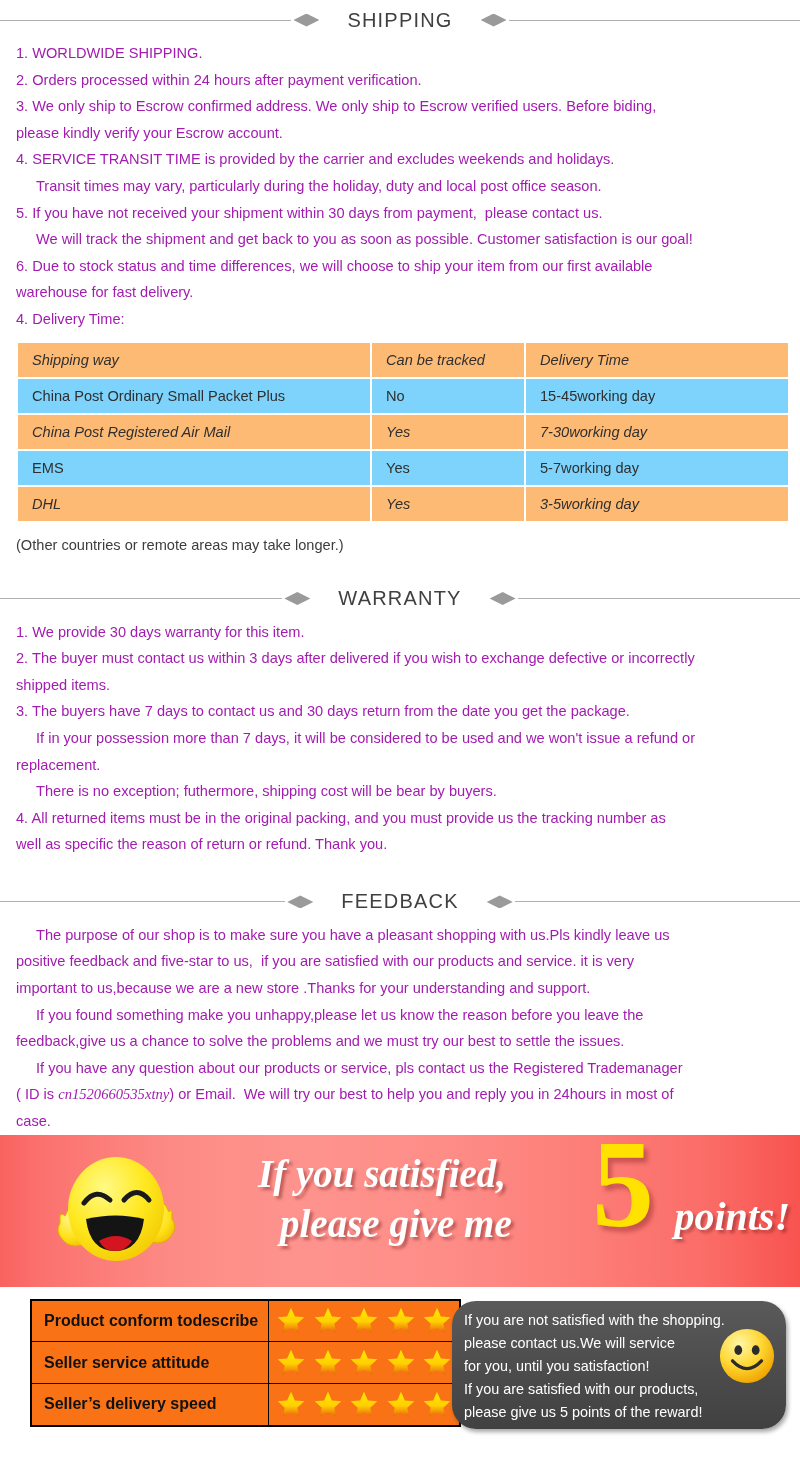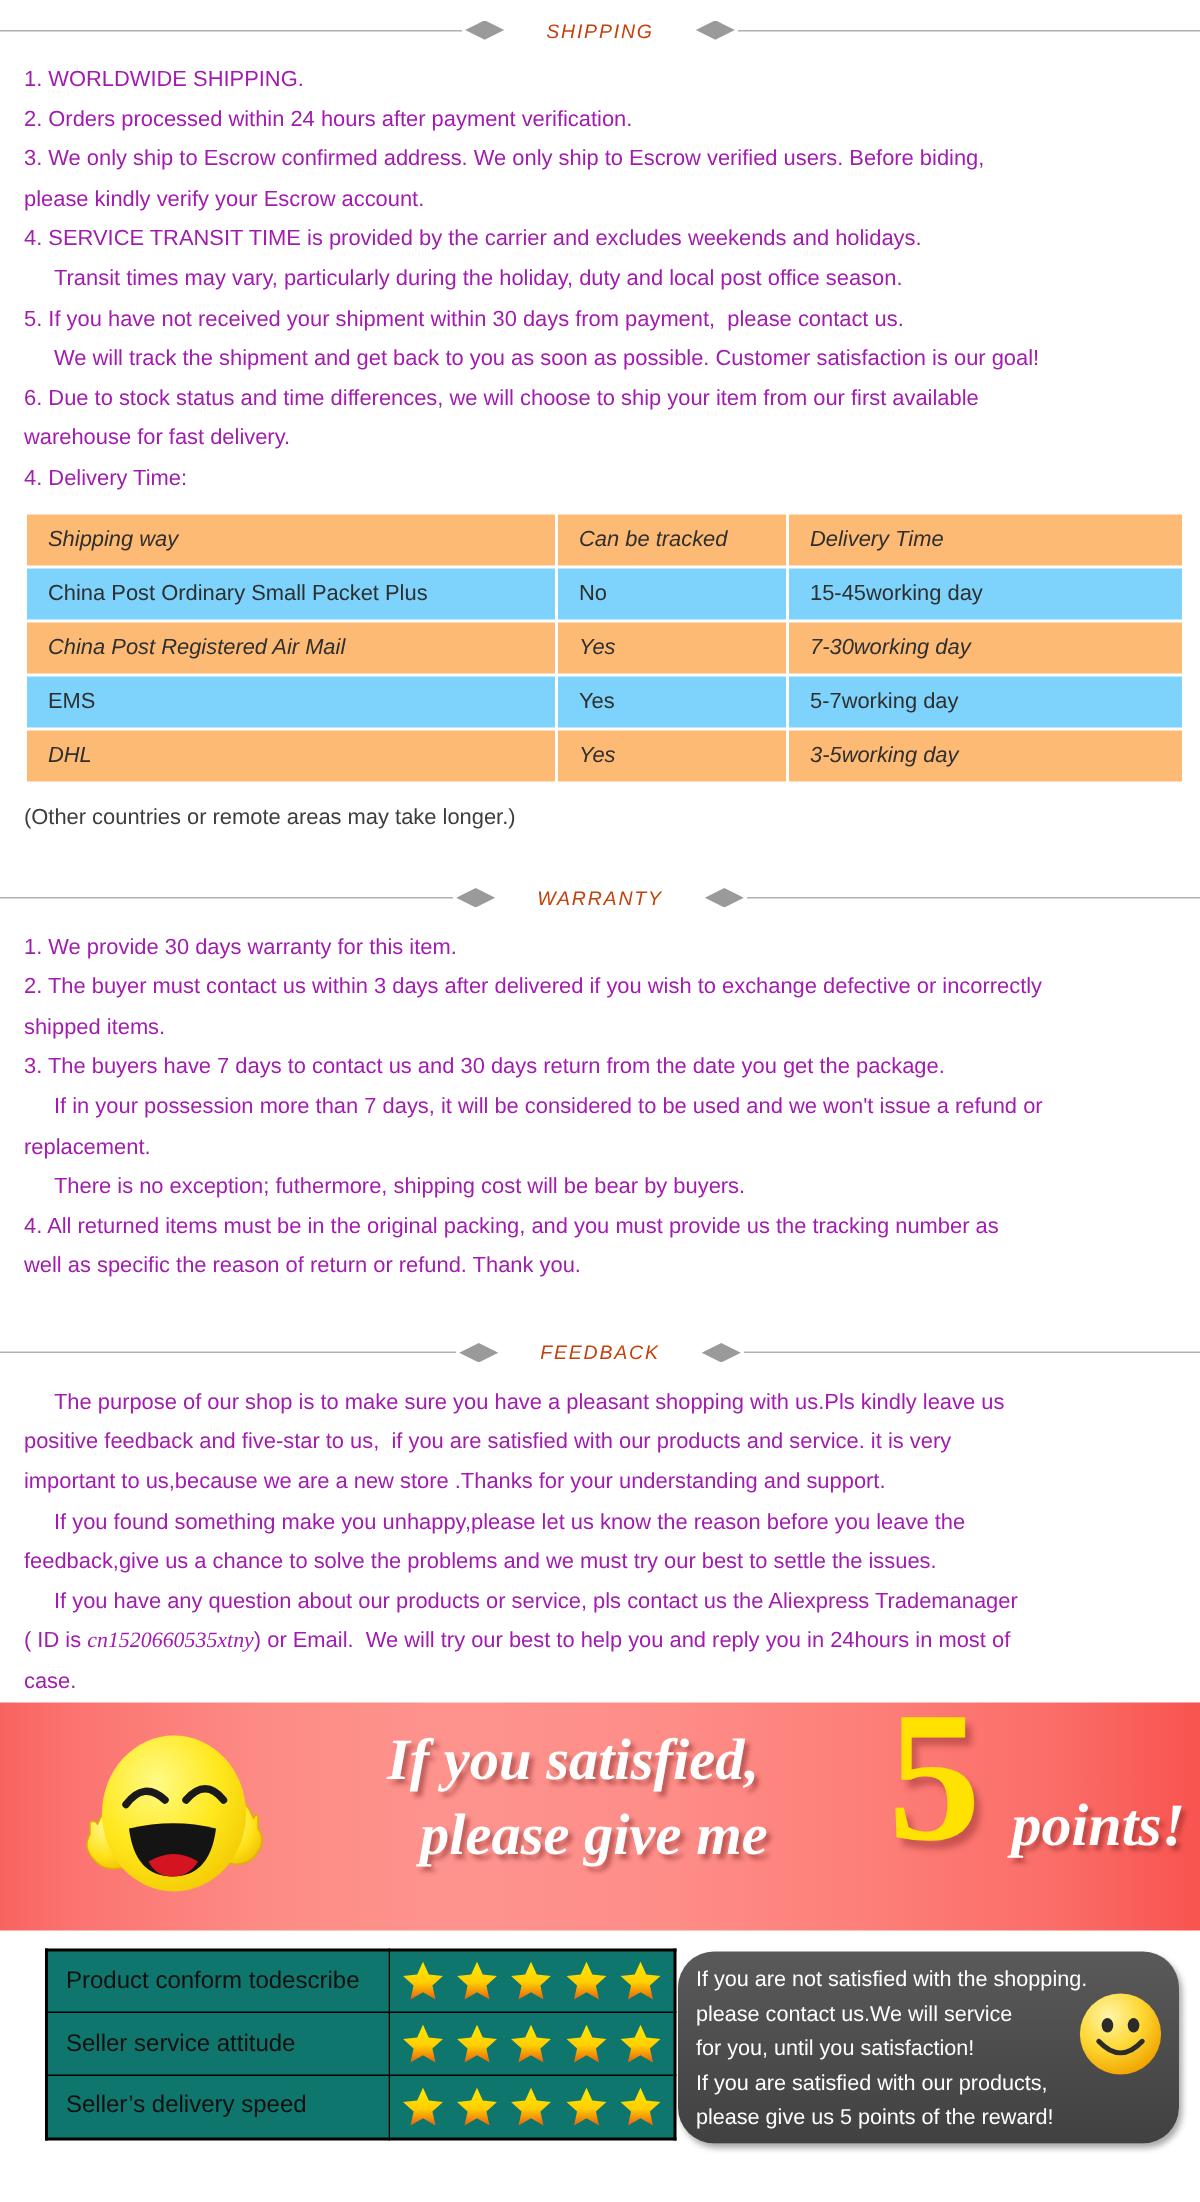--- a/index.html
+++ b/index.html
@@ -31,24 +31,23 @@
   .divider .diamond {
     width: 26px;
     height: 13px;
     background: #9a9a9a;
     flex: 0 0 auto;
     clip-path: polygon(50% 0%, 100% 50%, 50% 100%, 0% 50%);
     margin: 0 2px;
   }
   .divider .dtitle {
     flex: 0 0 auto;
-    font-style: italic;
-    font-size: 13px;
+    font-size: 20px;
     letter-spacing: 1.2px;
-    color: #c2410c;
+    color: #404040;
     padding: 0 26px;
     white-space: nowrap;
     font-weight: 400;
   }
 
   
   .textblock { padding: 0 16px; }
   .line {
     font-size: 14.6px;
     line-height: 26.6px;
@@ -147,23 +146,24 @@
   }
   .rating-table {
     position: absolute;
     left: 30px; top: 12px;
     border-collapse: collapse;
     background: #fdf6dd;
     border: 2px solid #000;
   }
   .rating-table td {
     border: 1.5px solid #000;
-    background: #0f766e;
+    background: #f97316;
     height: 42px;
     vertical-align: middle;
+    font-weight: bold;
   }
   .rating-label {
     font-size: 16px;
     color: #111;
     padding: 0 10px 0 12px;
     width: 228px;
     white-space: nowrap;
   }
   .rating-stars {
     width: 172px;
@@ -288,21 +288,21 @@
   <span class="diamond"></span>
   <span class="rule"></span>
 </div>
 
 <div class="textblock">
   <div class="line indent">The purpose of our shop is to make sure you have a pleasant shopping with us.Pls kindly leave us</div>
   <div class="line">positive feedback and five-star to us,  if you are satisfied with our products and service. it is very</div>
   <div class="line">important to us,because we are a new store .Thanks for your understanding and support.</div>
   <div class="line indent">If you found something make you unhappy,please let us know the reason before you leave the</div>
   <div class="line">feedback,give us a chance to solve the problems and we must try our best to settle the issues.</div>
-  <div class="line indent">If you have any question about our products or service, pls contact us the Aliexpress Trademanager</div>
+  <div class="line indent">If you have any question about our products or service, pls contact us the Registered Trademanager</div>
   <div class="line"><span>( ID is </span><span class="mono-id">cn1520660535xtny</span><span>) or Email.  We will try our best to help you and reply you in 24hours in most of</span></div>
   <div class="line">case.</div>
 </div>
 
 <div class="banner">
   <svg class="banner-emoji" viewBox="0 0 128 124">
     <defs>
       <radialGradient id="facegrad" cx="38%" cy="30%" r="78%">
         <stop offset="0%" stop-color="#fffa86"></stop>
         <stop offset="55%" stop-color="#ffe81f"></stop>

